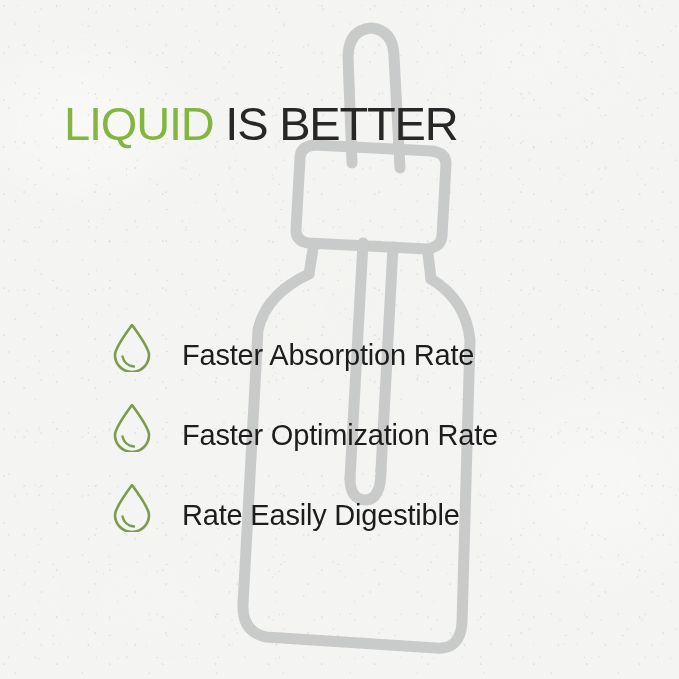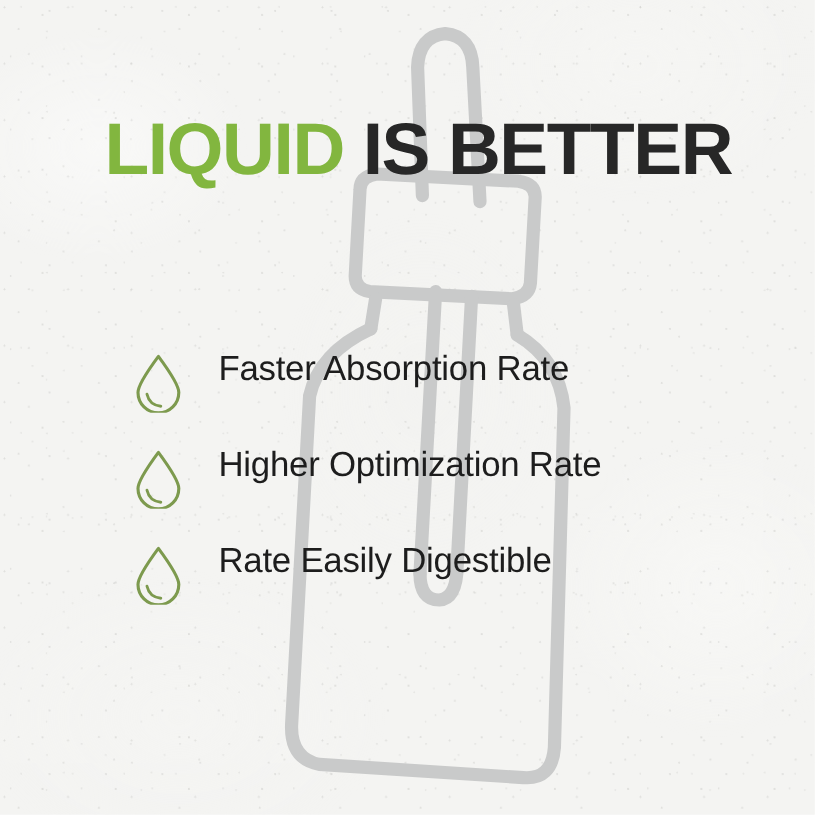--- a/index.html
+++ b/index.html
@@ -61,41 +61,40 @@
     top: 0;
     width: 679px;
     height: 679px;
   }
   
   .headline {
     position: absolute;
     left: 64px;
     top: 92px;
     width: 580px;
-    font-weight: bold;
-    font-size: 61px;
+    font-weight: normal;
+    font-size: 47px;
     line-height: 64px;
     letter-spacing: -1.2px;
     font-stretch: condensed;
     white-space: nowrap;
-    margin-left: 23px;
   }
   .headline-line { display: block; }
   .hl-green { color: #82b63f; }
   .hl-dark  { color: #272727; }
   
   .benefits {
     position: absolute;
     left: 108px;
     top: 292px;
     width: 540px;
   }
   .benefit-row {
     display: flex;
-    align-items: flex-start;
+    align-items: flex-end;
     height: 80px;
   }
   .drop-icon {
     width: 48px;
     height: 52px;
     flex: 0 0 48px;
     display: block;
   }
   .benefit-label {
     margin-left: 26px;
@@ -150,21 +149,21 @@
         <path d="M14.5 36.5 Q16.5 45.5 26 46.5" fill="none" stroke="#7d9a4e" stroke-width="2.4" stroke-linecap="round"></path>
       </svg>
       <span class="benefit-label">Faster Absorption Rate</span>
     </div>
 
     <div class="benefit-row">
       <svg class="drop-icon" viewBox="0 0 48 52">
         <path d="M24 5 Q7 28 7 35 A17 17 0 0 0 41 35 Q41 28 24 5 Z" fill="none" stroke="#7d9a4e" stroke-width="2.6" stroke-linejoin="round"></path>
         <path d="M14.5 36.5 Q16.5 45.5 26 46.5" fill="none" stroke="#7d9a4e" stroke-width="2.4" stroke-linecap="round"></path>
       </svg>
-      <span class="benefit-label">Higher Optimization Rate</span>
+      <span class="benefit-label">Faster Optimization Rate</span>
     </div>
 
     <div class="benefit-row">
       <svg class="drop-icon" viewBox="0 0 48 52">
         <path d="M24 5 Q7 28 7 35 A17 17 0 0 0 41 35 Q41 28 24 5 Z" fill="none" stroke="#7d9a4e" stroke-width="2.6" stroke-linejoin="round"></path>
         <path d="M14.5 36.5 Q16.5 45.5 26 46.5" fill="none" stroke="#7d9a4e" stroke-width="2.4" stroke-linecap="round"></path>
       </svg>
       <span class="benefit-label">Rate Easily Digestible</span>
     </div>
 

